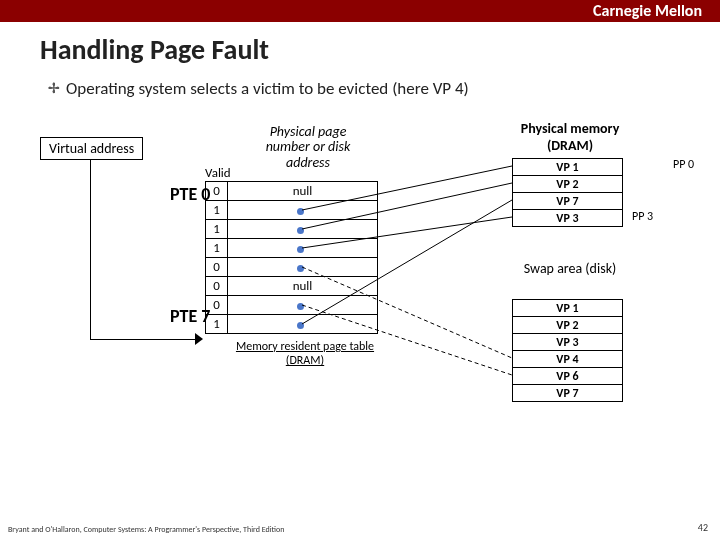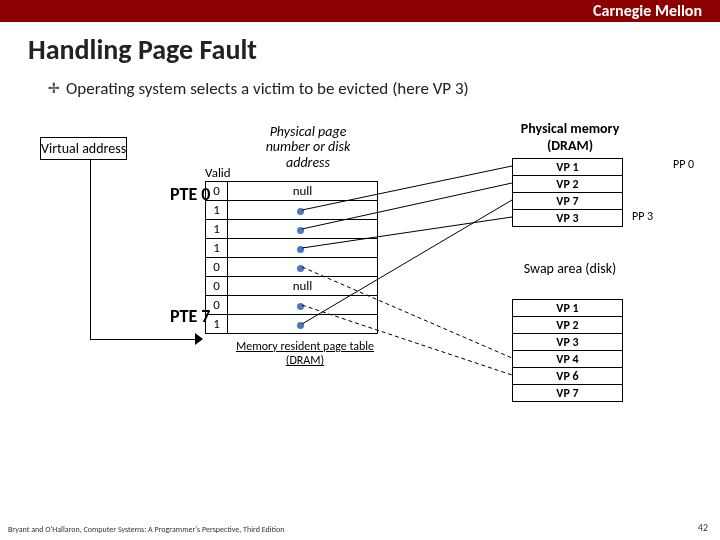--- a/index.html
+++ b/index.html
@@ -5,28 +5,28 @@
   * { box-sizing: border-box; margin: 0; padding: 0; }
   body {
     width: 720px; height: 540px;
     font-family: Calibri, Arial, sans-serif;
     background: #fff;
     position: relative;
     overflow: hidden;
   }
   .topbar { background: #8b0000; height: 22px; text-align: right; padding-right: 18px; }
   .topbar span { color: #fff; font-weight: bold; font-size: 16px; line-height: 22px; }
-  .title { font-size: 28px; font-weight: bold; padding: 10px 28px 8px; color: #222; }
+  .title { font-size: 28px; font-weight: bold; padding: 10px 40px 8px; color: #222; }
   .bullets { padding: 0 28px 0 48px; font-size: 17px; line-height: 1.4; color: #222; }
   .bullet { position: relative; padding-left: 18px; margin-bottom: 2px; }
   .bmark { position: absolute; left: 0; top: 2px; font-size: 14px; color: #555; }
   .diagram { position: relative; height: 330px; margin-top: 20px; }
   .va-box {
     position: absolute; left: 40px; top: 16px;
-    border: 1px solid #000; padding: 2px 0; font-size: 14px; background: #fff;
+    border: 1px solid #000; padding: 2px 8px; font-size: 14px; background: #fff;
   }
   .va-line1 { position: absolute; left: 90px; top: 38px; width: 1px; height: 180px; background: #000; }
   .va-line2 { position: absolute; left: 90px; top: 218px; width: 105px; height: 1px; background: #000; }
   .va-arrow { position: absolute; left: 195px; top: 212px; width: 0; height: 0;
     border-left: 8px solid #000; border-top: 6px solid transparent; border-bottom: 6px solid transparent; }
   .pt-label-left { position: absolute; font-size: 18px; font-weight: bold; }
   .pt-valid { position: absolute; left: 205px; top: 44px; font-size: 13px; }
   .pt-header {
     position: absolute; left: 248px; top: 3px; width: 120px;
     font-style: italic; font-size: 14px; text-align: center; line-height: 1.1;
@@ -70,21 +70,21 @@
 </div>
 
 <h1 class="title">Handling Page Fault</h1>
 
 <div class="bullets">
   <div class="bullet">
     <span class="bmark">✢</span>
   </div>
   <div class="bullet">
     <span class="bmark">✢</span>
-    <span>Operating system selects a victim to be evicted (here VP 3)</span>
+    <span>Operating system selects a victim to be evicted (here VP 4)</span>
   </div>
 </div>
 
 <div class="diagram">
 
   <div class="va-box">Virtual address</div>
   <div class="va-line1"></div>
   <div class="va-line2"></div>
   <div class="va-arrow"></div>
 

